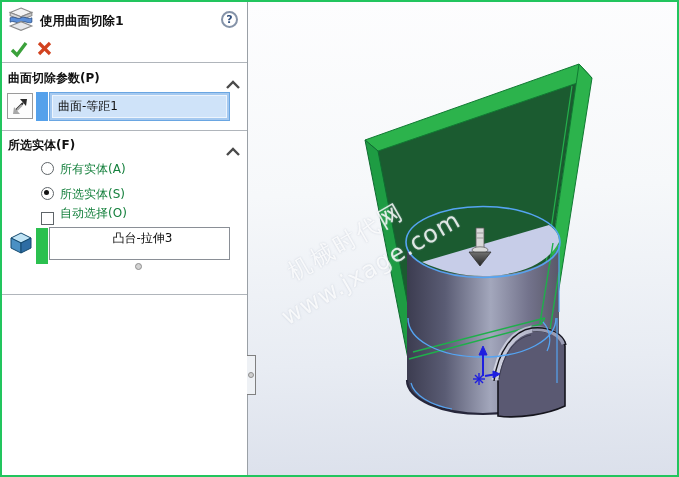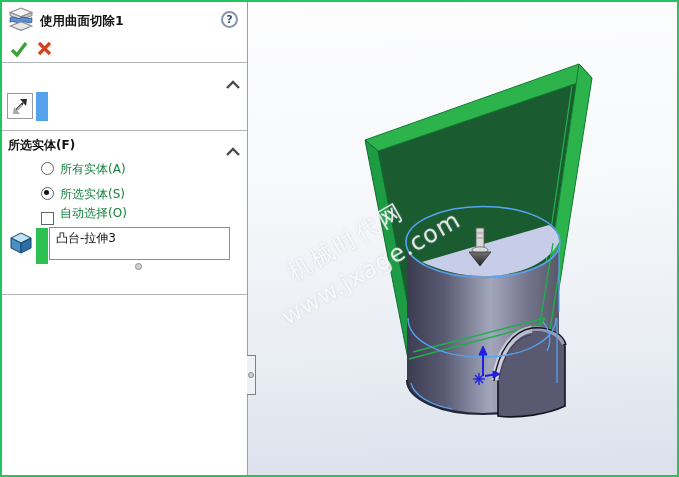--- a/index.html
+++ b/index.html
@@ -26,21 +26,21 @@
     border:1px solid #9a9a9a;box-sizing:border-box;padding:0;cursor:pointer;}
   .actbar{position:absolute;width:12px;}
   .actbar.blue{left:34px;top:90px;height:29px;background:#55a1eb;}
   .actbar.green{left:34px;top:226px;height:36px;background:#2bc04f;}
   .selbox{position:absolute;left:47px;top:90px;width:181px;height:29px;box-sizing:border-box;
     background:#cfe3f9;border:1px solid #6aa6e2;
     box-shadow:inset 0 0 0 2px #a5c9f0, inset 0 0 0 3px #edf4fc;
     font-size:12px;color:#111;line-height:27px;padding-left:8px;cursor:text;}
   .listbox{position:absolute;left:47px;top:225px;width:181px;height:33px;box-sizing:border-box;
     background:#fff;border:1px solid #8a8f96;font-size:12px;color:#111;
-    padding:2px 0 0 6px;cursor:default;}
+    padding:2px 0 0 6px;cursor:default;text-align:center;}
   .resize-dot{position:absolute;left:133px;top:261px;width:7px;height:7px;border-radius:50%;
     background:#d2d2d2;border:1px solid #8f8f8f;box-sizing:border-box;cursor:ns-resize;}
   .radio{position:absolute;left:39px;width:13px;height:13px;border:1px solid #5f6569;
     border-radius:50%;background:#fff;box-sizing:border-box;cursor:pointer;}
   .radio.checked::after{content:"";position:absolute;left:2px;top:2px;width:5px;height:5px;
     border-radius:50%;background:#141414;}
   .chkbox{position:absolute;left:39px;width:13px;height:13px;border:1px solid #5f6569;
     background:#fff;box-sizing:border-box;cursor:pointer;}
   .optlabel{position:absolute;left:58px;font-size:12px;color:#15803d;cursor:pointer;}
   .cube-icon{position:absolute;left:7px;top:230px;width:24px;height:22px;}
@@ -85,35 +85,39 @@
     </span>
     <span class="pm-cancel">
       <svg width="18" height="18" viewBox="0 0 18 18">
         <line x1="3" y1="3" x2="14" y2="14" stroke="#d2421f" stroke-width="3.2"></line>
         <line x1="14" y1="3" x2="3" y2="14" stroke="#d2421f" stroke-width="3.2"></line>
       </svg>
     </span>
 
     <div class="divider" style="top:60px"></div>
 
+    <span class="grp-hdr" style="top:68px">曲面切除参数(P)</span>
     <span class="chev" style="top:72px">
       <svg width="14" height="9" viewBox="0 0 14 9">
         <polyline points="1,8 7,2 13,8" fill="none" stroke="#4a4a4a" stroke-width="2.4"></polyline>
       </svg>
     </span>
 
     <button class="flip-btn">
       <svg width="24" height="24" viewBox="0 0 24 24">
         <line x1="8" y1="16" x2="15" y2="9" stroke="#2a2a2a" stroke-width="2"></line>
         <polygon points="12,5 19,5 18,12" fill="#2a2a2a"></polygon>
         <line x1="14" y1="11" x2="9" y2="16" stroke="#a9a9a9" stroke-width="2"></line>
         <polygon points="12,20 5,20 6,13" fill="#a9a9a9"></polygon>
       </svg>
     </button>
     <div class="actbar blue"></div>
+    <div class="selbox">
+      <span>曲面-等距1</span>
+    </div>
 
     <div class="divider" style="top:128px"></div>
 
     <span class="grp-hdr" style="top:135px">所选实体(F)</span>
     <span class="chev" style="top:139px">
       <svg width="14" height="9" viewBox="0 0 14 9">
         <polyline points="1,8 7,2 13,8" fill="none" stroke="#4a4a4a" stroke-width="2.4"></polyline>
       </svg>
     </span>
 

